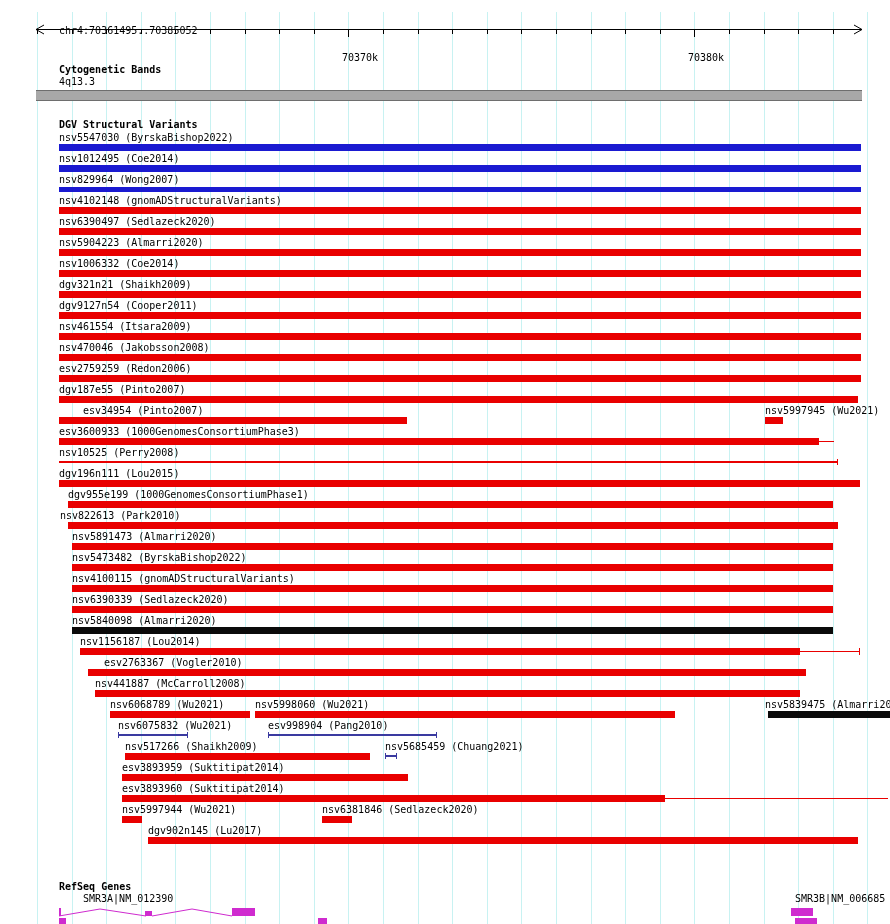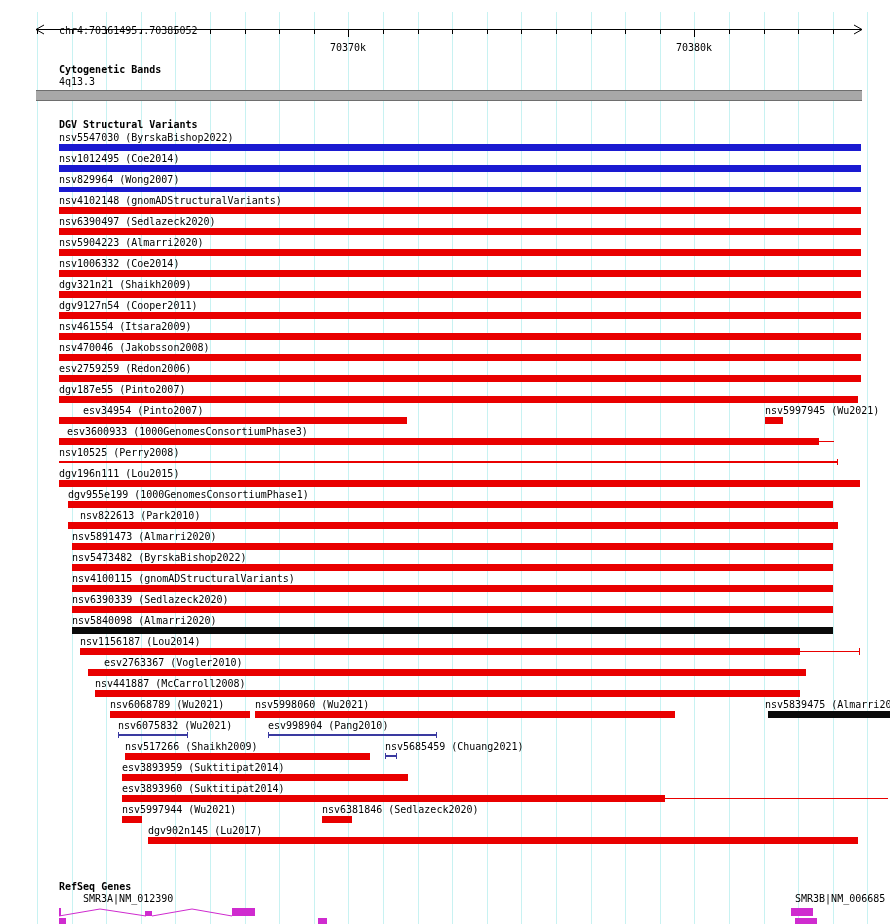--- a/index.html
+++ b/index.html
@@ -2,21 +2,21 @@
 <html><head>
 <meta charset="utf-8">
 <style>
   html,body{margin:0;padding:0;background:#fff}
   .panel{position:relative;width:890px;height:924px;overflow:hidden;background:#fff;
          font-family:"DejaVu Sans Mono","Liberation Mono",monospace;font-size:10px;line-height:12px;color:#000}
   .grid-line{position:absolute;top:12px;bottom:0;width:1px;pointer-events:none}
   .region-label{position:absolute;top:25px;left:59px;white-space:pre}
   .ruler-svg{position:absolute;left:0;top:0;width:890px;height:45px;pointer-events:none}
   .ruler-tick{position:absolute;top:30px;width:1px;background:#000}
-  .ruler-tick-label{position:absolute;top:42px;width:60px;text-align:center}
+  .ruler-tick-label{position:absolute;top:52px;width:60px;text-align:right}
   .section-header{position:absolute;left:59px;font-weight:bold;white-space:pre}
   .band-label{position:absolute;left:59px;top:76px;white-space:pre}
   .cytoband-bar{position:absolute;left:36px;top:90px;width:826px;height:9px;
                 border-top:1px solid #6e6e6e;border-bottom:1px solid #6e6e6e;cursor:pointer}
   .dgv-track{position:absolute;left:0;top:132px;width:890px;height:716px}
   .flabel{position:absolute;white-space:pre;cursor:pointer;height:12px}
   .fbar{position:absolute;height:7px;cursor:pointer}
   .s-thin{height:5px;margin-top:1px}
   .s-line{height:2px;margin-top:2px}
   .s-line::after{content:"";position:absolute;right:0;top:-2px;width:1px;height:6px;background:inherit}
@@ -129,30 +129,30 @@
       <div class="flabel" style="left: 59px; top: 210px;">nsv470046 (Jakobsson2008)</div>
       <div class="fbar" style="left: 59px; width: 802px; top: 222px; background: rgb(233, 0, 0);"></div>
       <div class="flabel" style="left: 59px; top: 231px;">esv2759259 (Redon2006)</div>
       <div class="fbar" style="left: 59px; width: 802px; top: 243px; background: rgb(233, 0, 0);"></div>
       <div class="flabel" style="left: 59px; top: 252px;">dgv187e55 (Pinto2007)</div>
       <div class="fbar" style="left: 59px; width: 799px; top: 264px; background: rgb(233, 0, 0);"></div>
       <div class="flabel" style="left: 59px; top: 273px; margin-left: 24px;">esv34954 (Pinto2007)</div>
       <div class="fbar" style="left: 59px; width: 348px; top: 285px; background: rgb(233, 0, 0);"></div>
       <div class="flabel" style="left: 765px; top: 273px;">nsv5997945 (Wu2021)</div>
       <div class="fbar" style="left: 765px; width: 18px; top: 285px; background: rgb(233, 0, 0);"></div>
-      <div class="flabel" style="left: 59px; top: 294px; margin-left: 8px;">esv3600933 (1000GenomesConsortiumPhase3)</div>
+      <div class="flabel" style="left: 59px; top: 294px;">esv3600933 (1000GenomesConsortiumPhase3)</div>
       <div class="fbar" style="left: 59px; width: 760px; top: 306px; background: rgb(233, 0, 0);"></div>
       <div class="fext" style="left: 819px; width: 15px; top: 309px; background: rgb(233, 0, 0);"></div>
       <div class="flabel" style="left: 59px; top: 315px;">nsv10525 (Perry2008)</div>
       <div class="fbar s-line" style="left: 59px; width: 779px; top: 327px; background: rgb(233, 0, 0);"></div>
       <div class="flabel" style="left: 59px; top: 336px;">dgv196n111 (Lou2015)</div>
       <div class="fbar" style="left: 59px; width: 801px; top: 348px; background: rgb(233, 0, 0);"></div>
       <div class="flabel" style="left: 68px; top: 357px;">dgv955e199 (1000GenomesConsortiumPhase1)</div>
       <div class="fbar" style="left: 68px; width: 765px; top: 369px; background: rgb(233, 0, 0);"></div>
-      <div class="flabel" style="left: 80px; top: 378px;">nsv822613 (Park2010)</div>
+      <div class="flabel" style="left: 60px; top: 378px;">nsv822613 (Park2010)</div>
       <div class="fbar" style="left: 68px; width: 770px; top: 390px; background: rgb(233, 0, 0);"></div>
       <div class="flabel" style="left: 72px; top: 399px;">nsv5891473 (Almarri2020)</div>
       <div class="fbar" style="left: 72px; width: 761px; top: 411px; background: rgb(233, 0, 0);"></div>
       <div class="flabel" style="left: 72px; top: 420px;">nsv5473482 (ByrskaBishop2022)</div>
       <div class="fbar" style="left: 72px; width: 761px; top: 432px; background: rgb(233, 0, 0);"></div>
       <div class="flabel" style="left: 72px; top: 441px;">nsv4100115 (gnomADStructuralVariants)</div>
       <div class="fbar" style="left: 72px; width: 761px; top: 453px; background: rgb(233, 0, 0);"></div>
       <div class="flabel" style="left: 72px; top: 462px;">nsv6390339 (Sedlazeck2020)</div>
       <div class="fbar" style="left: 72px; width: 761px; top: 474px; background: rgb(233, 0, 0);"></div>
       <div class="flabel" style="left: 72px; top: 483px;">nsv5840098 (Almarri2020)</div>

